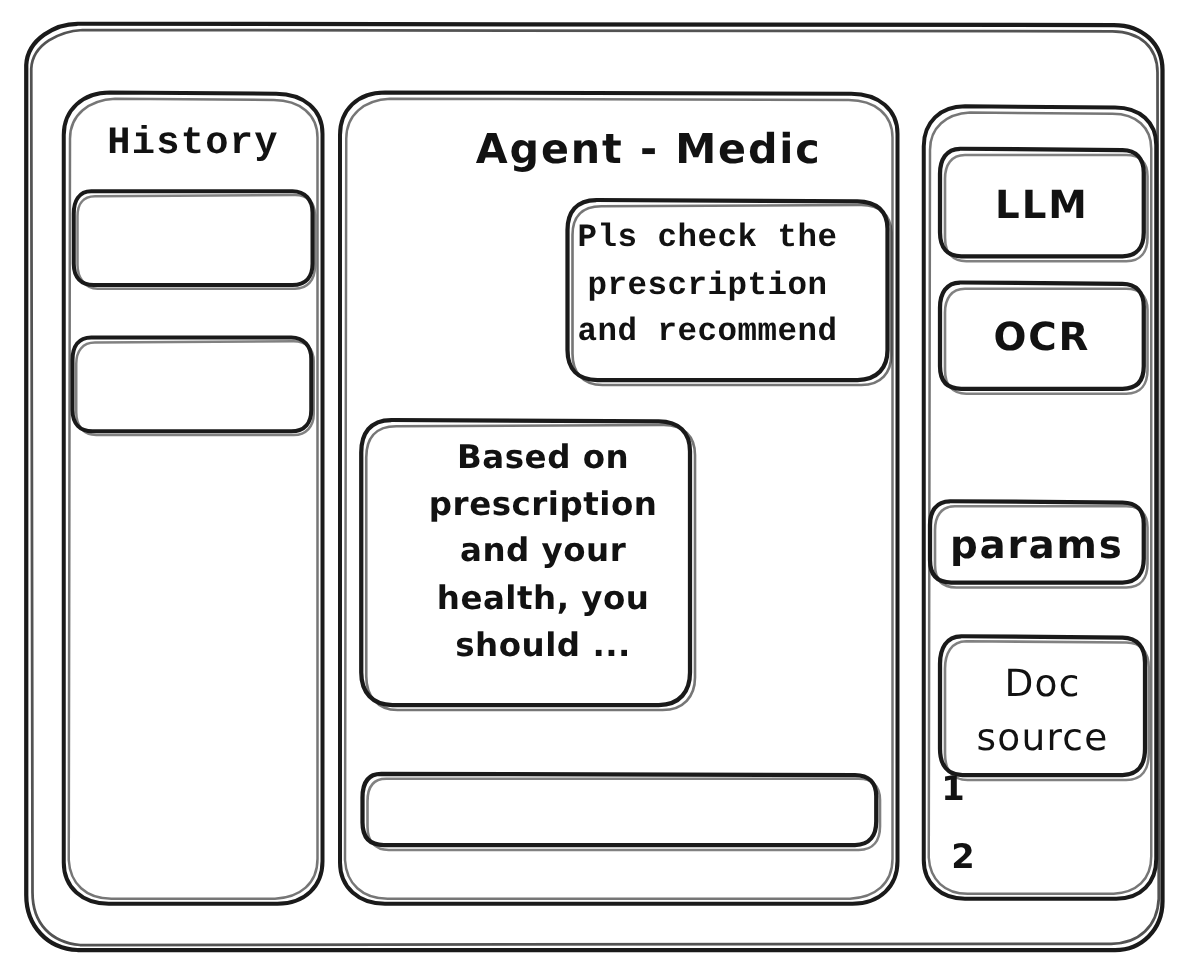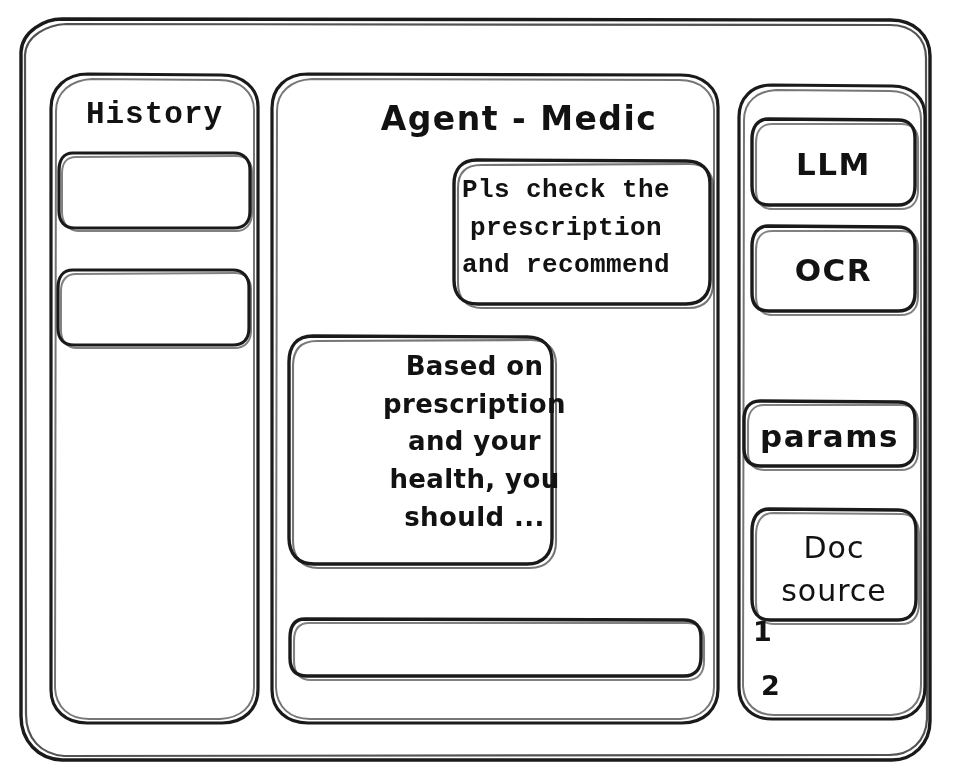--- a/index.html
+++ b/index.html
@@ -357,21 +357,21 @@
   <div class="hit hit-static" style="left:58px; top:270px; width:193px; height:78px;">
     <span class="lbl bubble-text" style="left:0; top:26px; width:193px; position:absolute;"></span>
   </div>
 
   <div class="lbl agent-title" style="left:272px; top:98px; width:446px;">Agent - Medic</div>
 
   <div class="lbl bubble-text" style="left:456px; top:172px; width:220px;font-family:Liberation Mono, monospace;">Pls check the
 prescription
 and recommend</div>
 
-  <div class="lbl bubble-text" style="left:290px; top:348px; width:289px;margin-left:40px;">Based on
+  <div class="lbl bubble-text" style="left:290px; top:348px; width:289px;">Based on
 prescription
 and your
 health, you
 should ...</div>
 
   <div class="hit" style="left:290px; top:619px; width:411px; height:58px;">
     <span class="lbl bubble-text" style="position:absolute; left:16px; top:14px; width:380px; text-align:left;"></span>
   </div>
 
   <div class="hit" style="left:752px; top:226px; width:163px; height:86px;">

